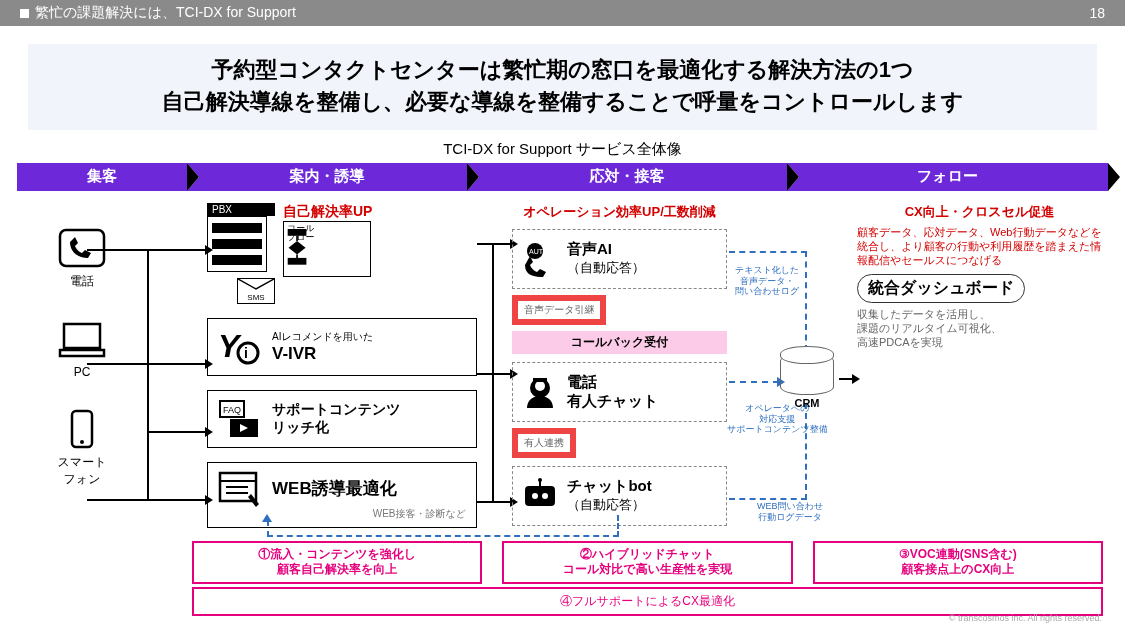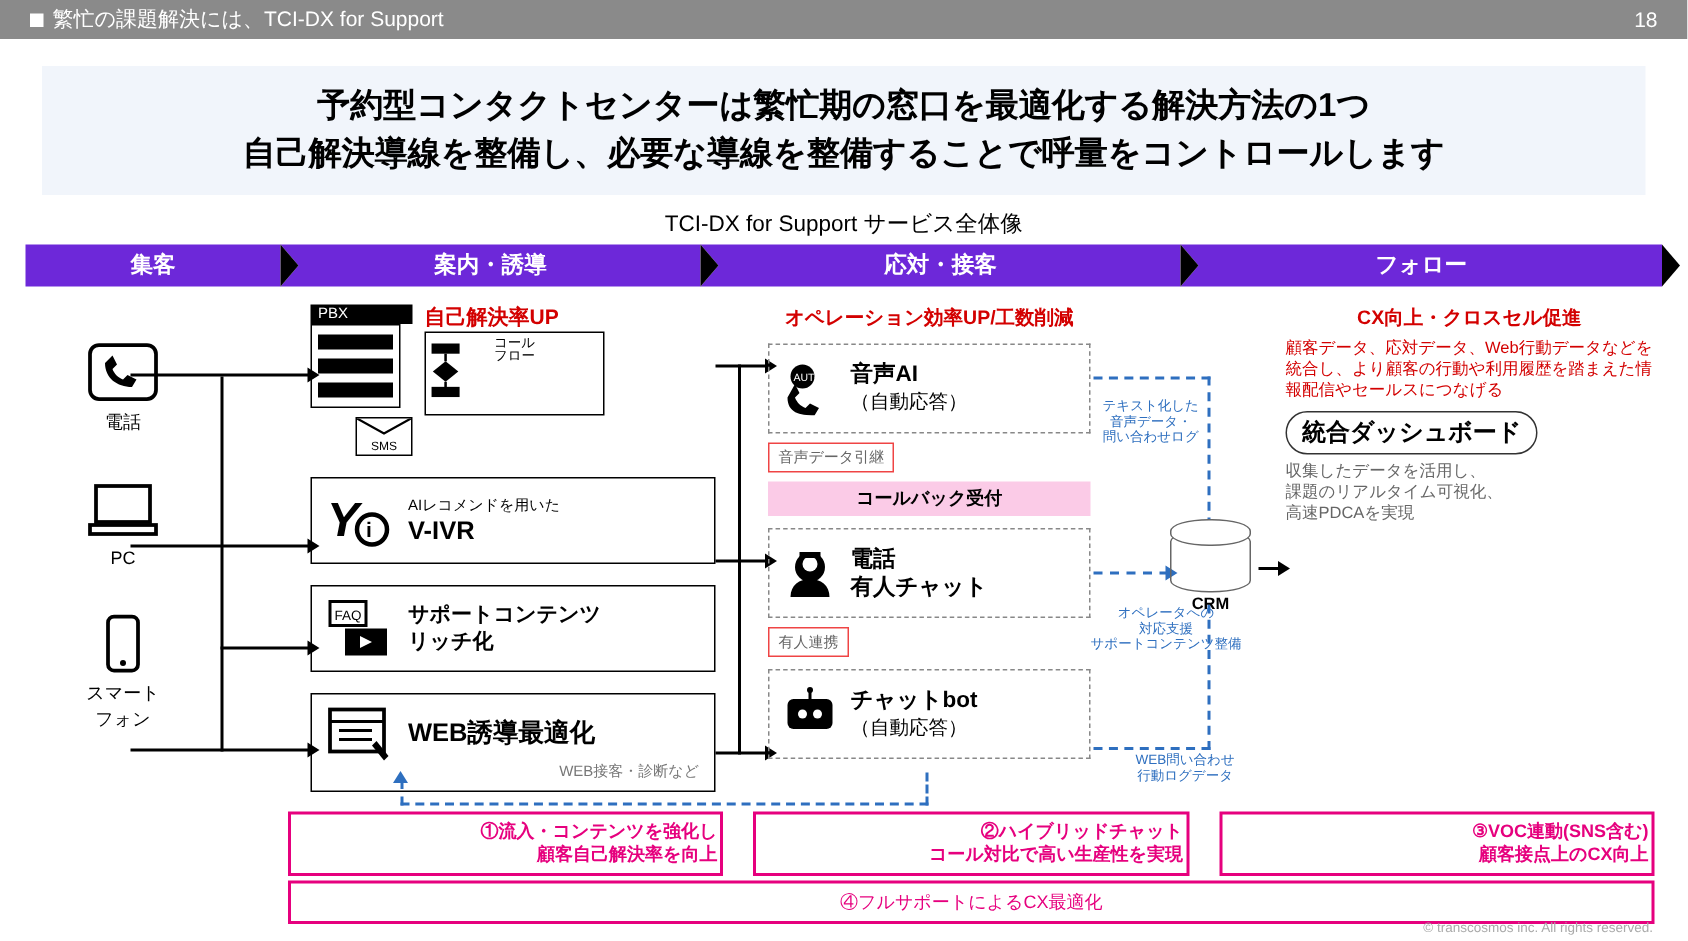--- a/index.html
+++ b/index.html
@@ -33,35 +33,35 @@
   .devcol{position:absolute;left:10px;top:25px;width:110px;display:flex;flex-direction:column;gap:30px;font-size:12px;text-align:center}
   .devbox svg{width:48px;height:40px}
   .devbox div{margin-top:2px}
 
   
   .guidecol{position:absolute;left:190px;top:0;width:270px}
   .redlbl{color:#d30000;font-weight:700;font-size:14px}
   .pbxlabel{background:#000;color:#fff;font-size:10px;padding:1px 5px}
   .pbx{border:1px solid #000;width:58px;height:54px;position:relative}
   .pbx .bar{position:absolute;left:4px;right:4px;height:10px;background:#000}
-  .cflow{border:1px solid #000;width:80px;height:50px;font-size:9px;text-align:center;padding:2px 19px;line-height:1;position:relative}
+  .cflow{border:1px solid #000;width:80px;height:50px;font-size:9px;text-align:left;padding:2px 3px;line-height:1;position:relative}
   .smsbox{border:1px solid #000;width:36px;height:24px;margin-top:6px;margin-left:30px;position:relative;font-size:8px;text-align:center;line-height:8px}
 
   .gbox{border:1px solid #000;margin-top:14px;padding:6px 10px;display:flex;align-items:center;gap:10px;font-size:12px;min-height:44px}
   .gbox b{font-size:17px;font-weight:800}
   .gbox .gicon{flex:0 0 44px;height:40px}
   .gboxsub{font-size:10px;color:#777;text-align:right;margin-top:-2px}
 
   
   .respcol{position:absolute;left:495px;top:0;width:215px}
   .redlbl2{color:#d30000;font-weight:700;font-size:13px;text-align:center}
   .cbox{border:1.5px dashed #888;margin-top:8px;padding:6px 8px;display:flex;align-items:center;gap:8px;font-size:13px;min-height:46px}
   .cbox .cicon{flex:0 0 38px;height:36px}
   .cbox .ct b{font-size:15px}
-  .tagbox{border:1px solid #ef4444;font-size:10px;color:#666;padding:2px 6px;margin-top:6px;display:inline-block}
+  .tagbox{border:6px solid #ef4444;font-size:10px;color:#666;padding:2px 6px;margin-top:6px;display:inline-block}
   .pinkbox{background:#fbcbe7;font-size:12px;font-weight:700;text-align:center;padding:3px 4px;margin-top:6px}
 
   
   .crm{position:absolute;left:760px;top:150px;width:60px;text-align:center;font-size:11px}
   .crm .cyl{width:52px;height:40px;border:1px solid #666;border-radius:26px/8px;position:relative;margin:0 auto}
   .crm .cyl::before{content:"";position:absolute;top:-8px;left:-1px;right:-1px;height:16px;border:1px solid #666;border-radius:26px/8px;background:#fff}
 
   .rightcol{position:absolute;left:840px;top:0;width:245px;font-size:11px}
   .redlbl3{color:#d30000;font-weight:700;font-size:13px;text-align:center;margin-bottom:4px}
   .rdesc{color:#d30000;line-height:1.3}
@@ -70,21 +70,21 @@
   .insight{font-family:serif;font-size:17px;margin-top:8px}
   .insightsub{font-size:8px}
   .dashmock{display:flex;gap:4px;margin-top:4px}
   .dashmock div{width:60px;height:38px;border:1px solid #999;background:linear-gradient(#333 0 10px,#fff 10px 100%)}
 
   
   .bnote{position:absolute;font-size:9px;color:#2e6fbf;line-height:1.2;text-align:center}
 
   
   .pinkrow{position:absolute;left:175px;top:338px;right:5px;display:flex;gap:20px}
-  .pcell{flex:1;border:2px solid #e6007e;text-align:right;font-size:12px;color:#e6007e;padding:4px 2px;line-height:1.3;font-weight:600}
+  .pcell{flex:1;border:2px solid #e6007e;text-align:center;font-size:12px;color:#e6007e;padding:4px 2px;line-height:1.3;font-weight:600}
   .pfull{position:absolute;left:175px;top:384px;right:5px;border:2px solid #e6007e;text-align:center;font-size:12px;color:#e6007e;padding:4px 2px;font-weight:400}
 
   .footer{position:absolute;right:6px;top:410px;font-size:9px;color:#aaa}
 
   
   .hline{position:absolute;height:2px;background:#000}
   .vline{position:absolute;width:2px;background:#000}
   .arrR{position:absolute;width:0;height:0;border-left:8px solid #000;border-top:5px solid transparent;border-bottom:5px solid transparent}
 
   

